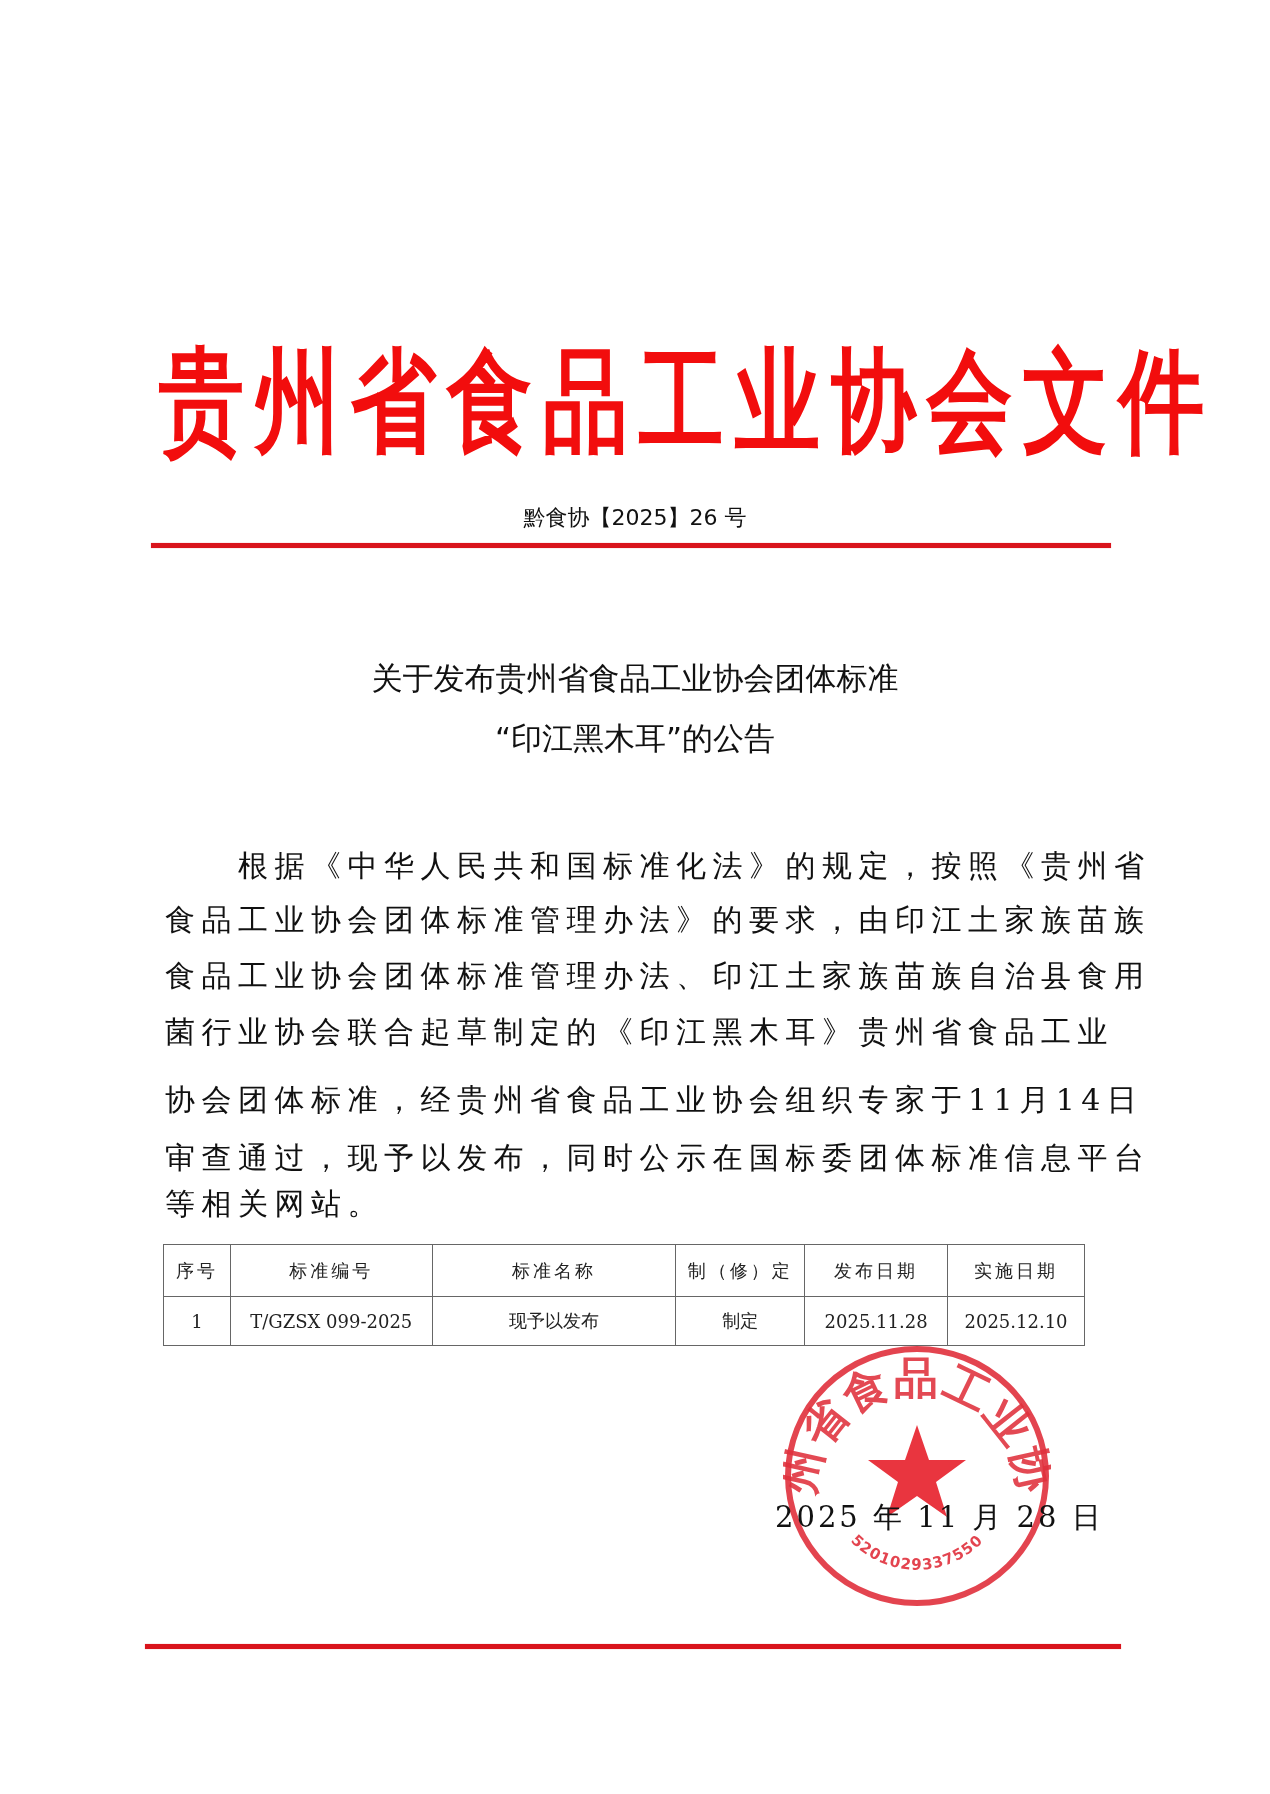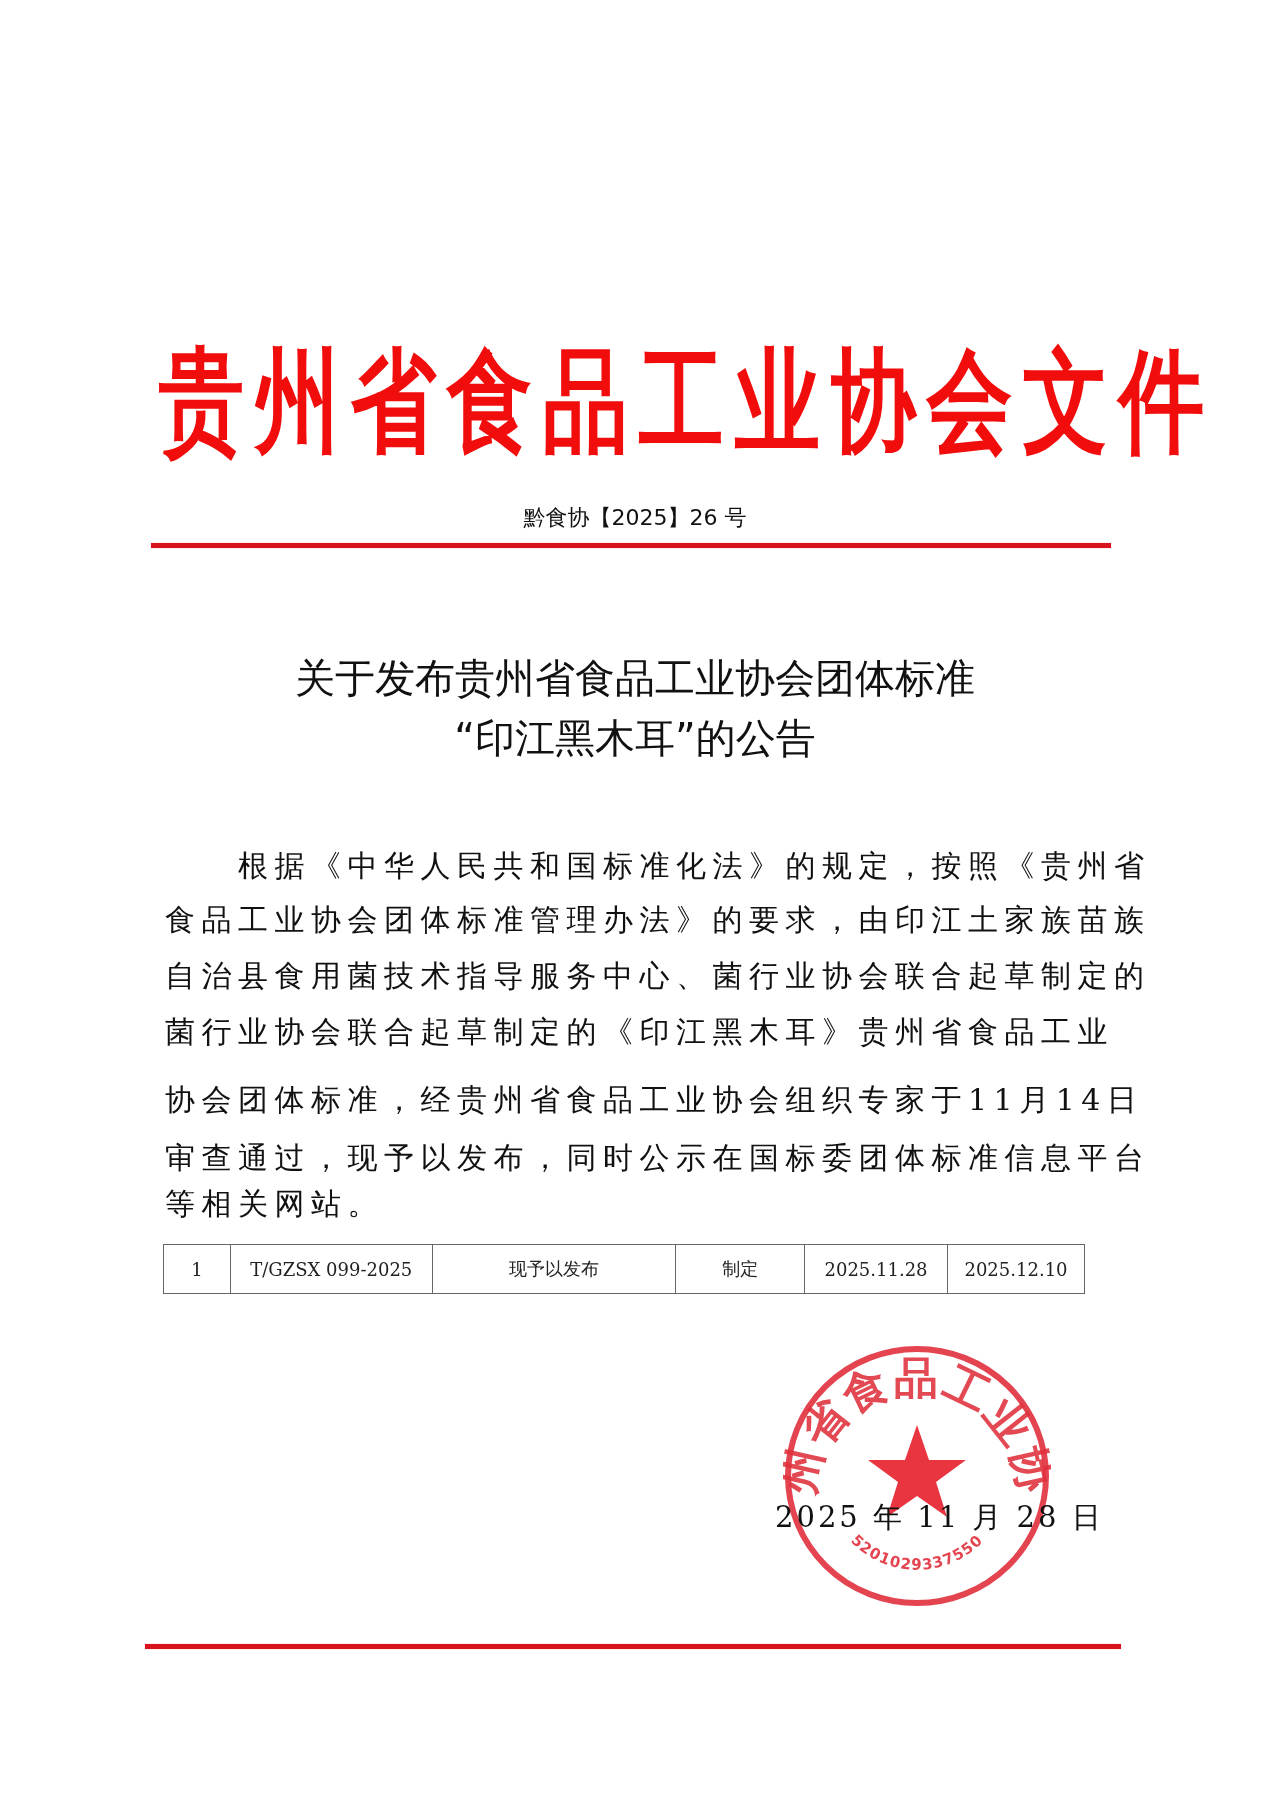--- a/index.html
+++ b/index.html
@@ -25,21 +25,21 @@
     font-family: "DejaVu Sans", "Liberation Sans", sans-serif;
     font-size: 22px; line-height: 30px; color: #111;
   }
 
   .redline-top { left: 151px; top: 543px; width: 960px; height: 5px; background: #d9141c; box-shadow: 0 0 1px #f29aa0; }
   .redline-bottom { left: 145px; top: 1644px; width: 976px; height: 5px; background: #d9141c; box-shadow: 0 0 1px #f29aa0; }
 
   .heading {
     left: 0; width: 1270px; text-align: center;
     font-family: "DejaVu Sans", "Liberation Sans", sans-serif;
-    font-size: 40px; color: #111; letter-spacing: 0px;
+    font-size: 31px; color: #111; letter-spacing: 0px;
   }
   .heading.l1 { top: 652px; line-height: 52px; }
   .heading.l2 { top: 712px; line-height: 52px; }
 
   .body-line {
     left: 165px; font-size: 30px; line-height: 40px; letter-spacing: 6.5px;
     font-family: "DejaVu Serif", "Liberation Serif", serif; color: #111; white-space: nowrap;
   }
 
   table.std {
@@ -77,36 +77,44 @@
 </div>
 
 <div class="abs docnum">黔食协【2025】26 号</div>
 <div class="abs redline-top"></div>
 
 <div class="abs heading l1">关于发布贵州省食品工业协会团体标准</div>
 <div class="abs heading l2">“印江黑木耳”的公告</div>
 
 <div class="abs body-line" style="top:846px">　　根据《中华人民共和国标准化法》的规定，按照《贵州省</div>
 <div class="abs body-line" style="top:900px">食品工业协会团体标准管理办法》的要求，由印江土家族苗族</div>
-<div class="abs body-line" style="top:956px">自治县食用菌技术指导服务中心、菌行业协会联合起草制定的</div>
+<div class="abs body-line" style="top:956px">食品工业协会团体标准管理办法、印江土家族苗族自治县食用</div>
 <div class="abs body-line" style="top:1012px">菌行业协会联合起草制定的《印江黑木耳》贵州省食品工业</div>
 <div class="abs body-line" style="top:1080px">协会团体标准，经贵州省食品工业协会组织专家于11月14日</div>
 <div class="abs body-line" style="top:1138px">审查通过，现予以发布，同时公示在国标委团体标准信息平台</div>
 <div class="abs body-line" style="top:1184px">等相关网站。</div>
 
 <table class="std">
   <colgroup>
     <col style="width:67px">
       <col style="width:202px">
       <col style="width:244px">
     <col style="width:129px">
       <col style="width:143px">
       <col style="width:137px">
   </colgroup>
   <tbody>
+      <tr class="head">
+    <th>序号</th>
+    <th>标准编号</th>
+    <th>标准名称</th>
+    <th>制（修）定</th>
+    <th>发布日期</th>
+    <th>实施日期</th>
+  </tr>
   <tr class="row">
     <td>1</td>
     <td>T/GZSX 099-2025</td>
     <td>现予以发布</td>
     <td>制定</td>
     <td>2025.11.28</td>
     <td>2025.12.10</td>
   </tr>
 </tbody>
   </table>

